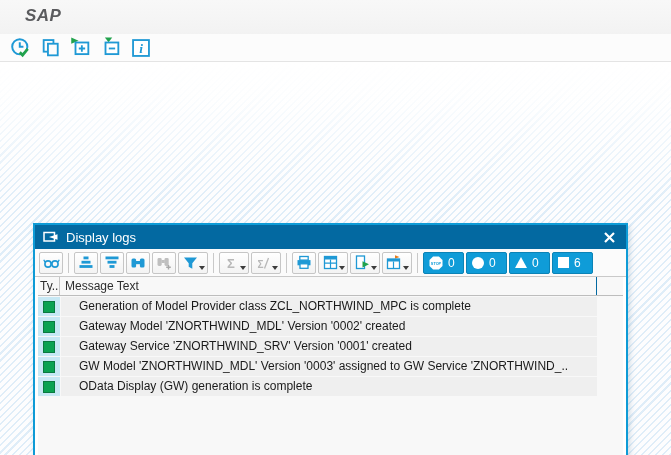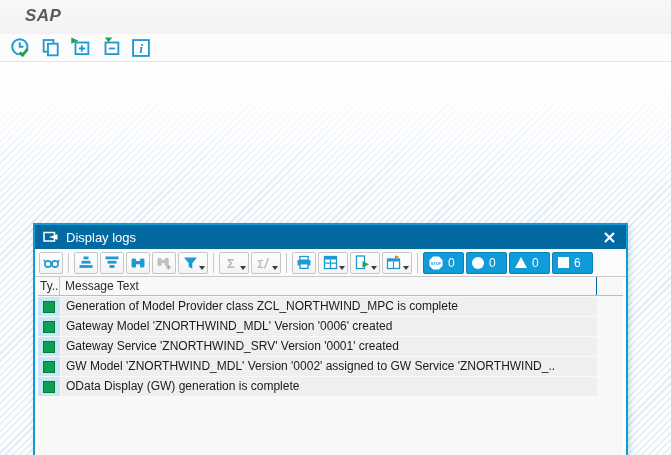--- a/index.html
+++ b/index.html
@@ -51,21 +51,21 @@
   
   .grid { position:absolute; left:3px; right:3px; top:52px; height:186px;
     background:#f8f8f8; border-bottom:1px solid #c2c2c2; overflow:hidden; }
   .grid-header { height:19px; display:flex; border-bottom:1px solid #bdbdbd; font-size:12px; color:#2e2e2e; }
   .h-ty { width:22px; border-right:1px solid #c6c6c6; padding:2px 0 0 2px; overflow:hidden; white-space:nowrap; }
   .h-msg { width:537px; border-right:1px solid #0369a1; padding:2px 0 0 5px; overflow:hidden; white-space:nowrap; }
   .row { height:19px; margin-top:1px; display:flex; }
   .cell-ty { width:22px; background:#c7e8f4; display:flex; align-items:center; justify-content:center; margin-right:1px; cursor:pointer; }
   .sq { width:12px; height:12px; background:#0aa251; border:1px solid #097a3f; }
   .cell-msg { width:536px; background:#efefef; font-size:12px; color:#1a1a1a; line-height:18px;
-    padding-left:5px; white-space:nowrap; overflow:hidden; cursor:pointer; }
+    padding-left:18px; white-space:nowrap; overflow:hidden; cursor:pointer; }
 </style>
 </head>
 <body>
 
 <div class="screen">
 
   <div class="top-header">
     <div class="brand">SAP</div>
   </div>
 
@@ -243,33 +243,33 @@
         <div class="row">
           <div class="cell-ty">
               <span class="sq"></span>
             </div>
           <div class="cell-msg">Generation of Model Provider class ZCL_NORTHWIND_MPC is complete</div>
         </div>
         <div class="row">
           <div class="cell-ty">
               <span class="sq"></span>
             </div>
-          <div class="cell-msg">Gateway Model 'ZNORTHWIND_MDL' Version '0006' created</div>
+          <div class="cell-msg">Gateway Model 'ZNORTHWIND_MDL' Version '0002' created</div>
         </div>
         <div class="row">
           <div class="cell-ty">
               <span class="sq"></span>
             </div>
           <div class="cell-msg">Gateway Service 'ZNORTHWIND_SRV' Version '0001' created</div>
         </div>
         <div class="row">
           <div class="cell-ty">
               <span class="sq"></span>
             </div>
-          <div class="cell-msg">GW Model 'ZNORTHWIND_MDL' Version '0002' assigned to GW Service 'ZNORTHWIND_..</div>
+          <div class="cell-msg">GW Model 'ZNORTHWIND_MDL' Version '0003' assigned to GW Service 'ZNORTHWIND_..</div>
         </div>
         <div class="row">
           <div class="cell-ty">
               <span class="sq"></span>
             </div>
           <div class="cell-msg">OData Display (GW) generation is complete</div>
         </div>
       </div>
 
     </div>

